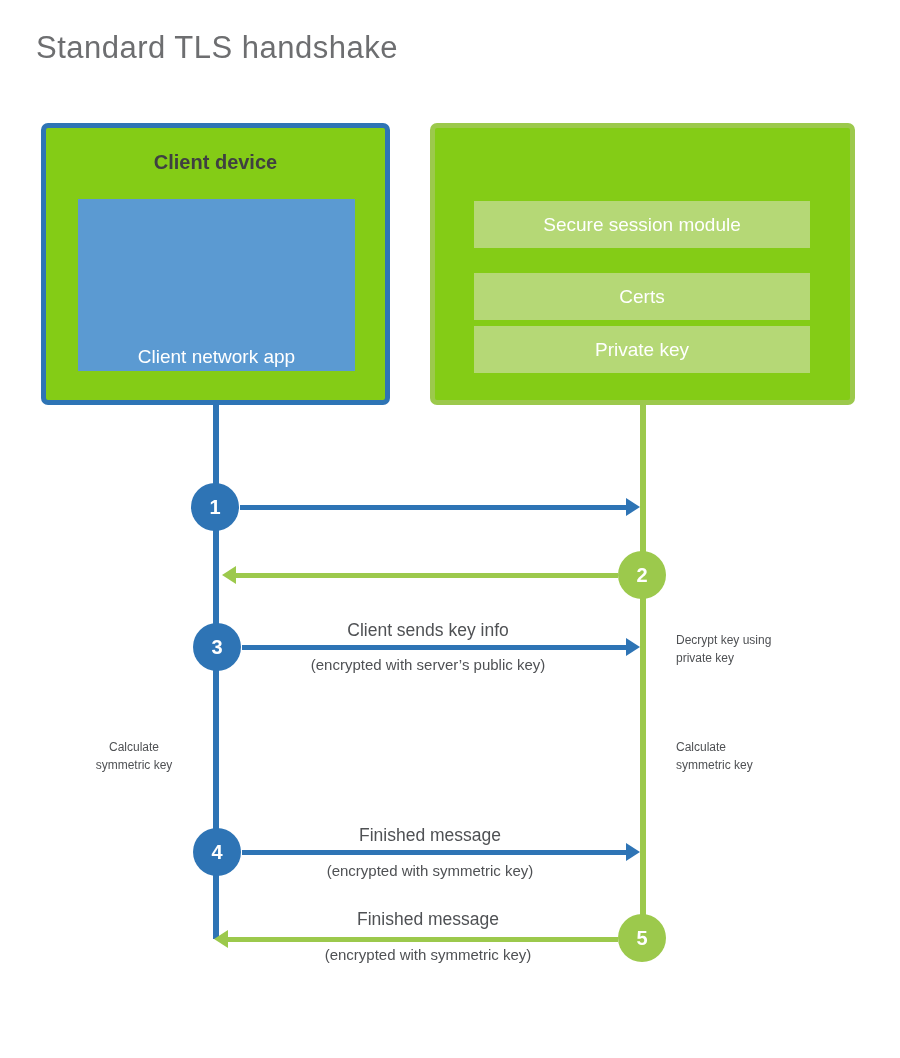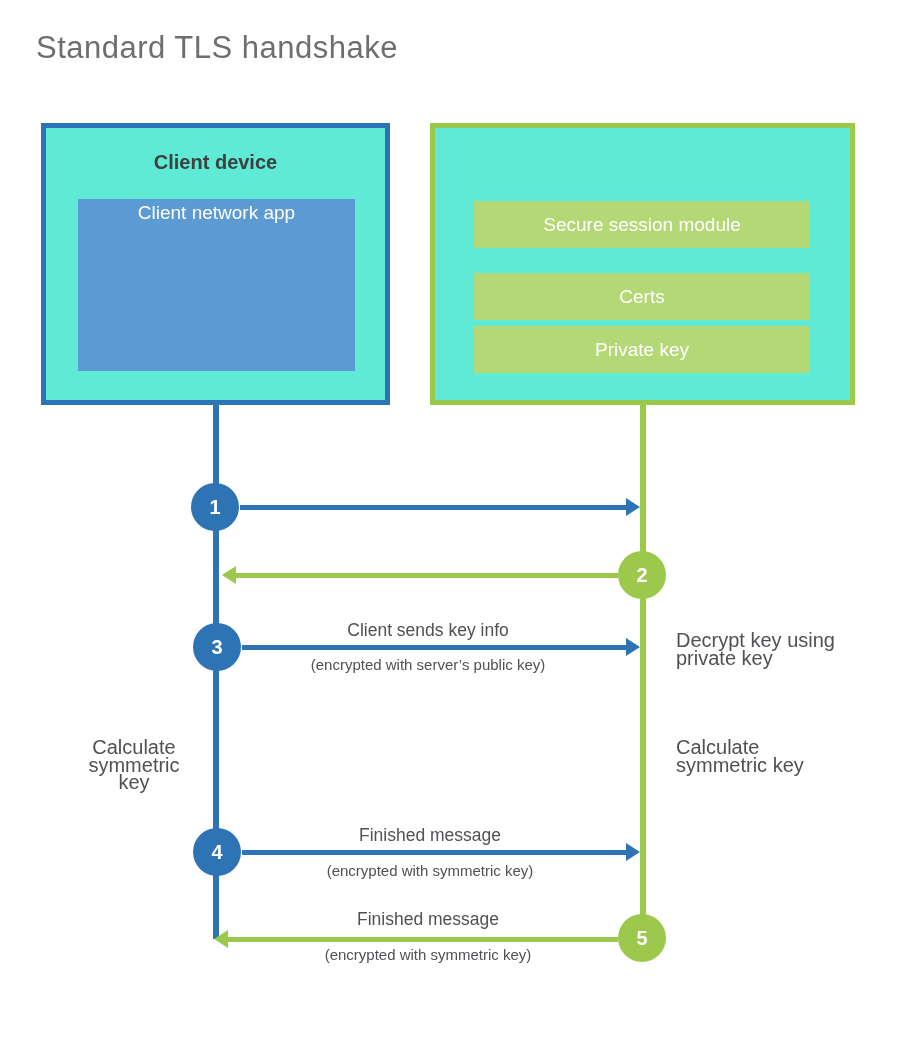--- a/index.html
+++ b/index.html
@@ -11,28 +11,28 @@
     --text-gray:#4f5154;
     --title-gray:#6d6e70;
   }
   html,body{margin:0;padding:0;background:#fff;}
   body{font-family:"Liberation Sans","DejaVu Sans",sans-serif;}
   .canvas{position:relative;width:900px;height:1058px;background:#fff;overflow:hidden;}
 
   .title{position:absolute;left:36px;top:30px;font-size:31px;font-weight:300;
          letter-spacing:.5px;color:var(--title-gray);}
 
-  .entity-box{position:absolute;top:123px;height:282px;background:#5eead4;box-sizing:border-box;}
+  .entity-box{position:absolute;top:123px;height:282px;background:#84cc16;box-sizing:border-box;border-radius:7px;}
   .client-box{left:41px;width:349px;border:5px solid var(--blue);}
   .server-box{left:430px;width:425px;border:5px solid var(--green);}
   .entity-heading{position:absolute;left:0;right:0;top:23px;text-align:center;
                   font-size:20px;font-weight:bold;color:var(--text-dark);}
 
   .app-box{position:absolute;left:32px;top:71px;width:277px;height:172px;
-           background:var(--blue-fill);display:flex;align-items:flex-start;justify-content:center;}
+           background:var(--blue-fill);display:flex;align-items:flex-end;justify-content:center;}
   .app-box span{color:#fff;font-size:19px;text-align:center;max-width:190px;line-height:1.5;}
 
   .module-bar{position:absolute;left:39px;width:336px;height:47px;background:var(--green-fill);
               display:flex;align-items:center;justify-content:center;color:#fff;font-size:19px;}
   .bar-0{top:73px;text-align:center;} .bar-1{top:136px;margin-top:9px;} .bar-2{top:198px;}
 
   .vline{position:absolute;width:6px;top:405px;}
   .vline-client{left:213px;height:534px;background:var(--blue);}
   .vline-server{left:640px;height:535px;background:var(--green);}
 
@@ -58,21 +58,21 @@
   .a5{left:228px;top:937px;width:390px;}
 
   .msg{position:absolute;width:400px;text-align:center;font-size:17.5px;color:var(--text-gray);}
   .sub{position:absolute;width:400px;text-align:center;font-size:15px;color:var(--text-gray);}
   .m1{left:230px;top:479px;} 
   .m2{left:228px;top:549px;}
   .m3{left:228px;top:620px;} .s3{left:228px;top:656px;}
   .m4{left:230px;top:825px;} .s4{left:230px;top:862px;}
   .m5{left:228px;top:909px;} .s5{left:228px;top:946px;}
 
-  .note{position:absolute;font-size:20px;line-height:17.5px;color:var(--text-gray);
+  .note{position:absolute;font-size:12px;line-height:17.5px;color:var(--text-gray);
         white-space:pre-line;}
   .note-decrypt{left:676px;top:632px;}
   .note-calc-right{left:676px;top:739px;}
   .note-calc-left{left:78px;top:739px;width:112px;text-align:center;}
 </style>
 </head>
 <body>
 
 <div class="canvas">
 

